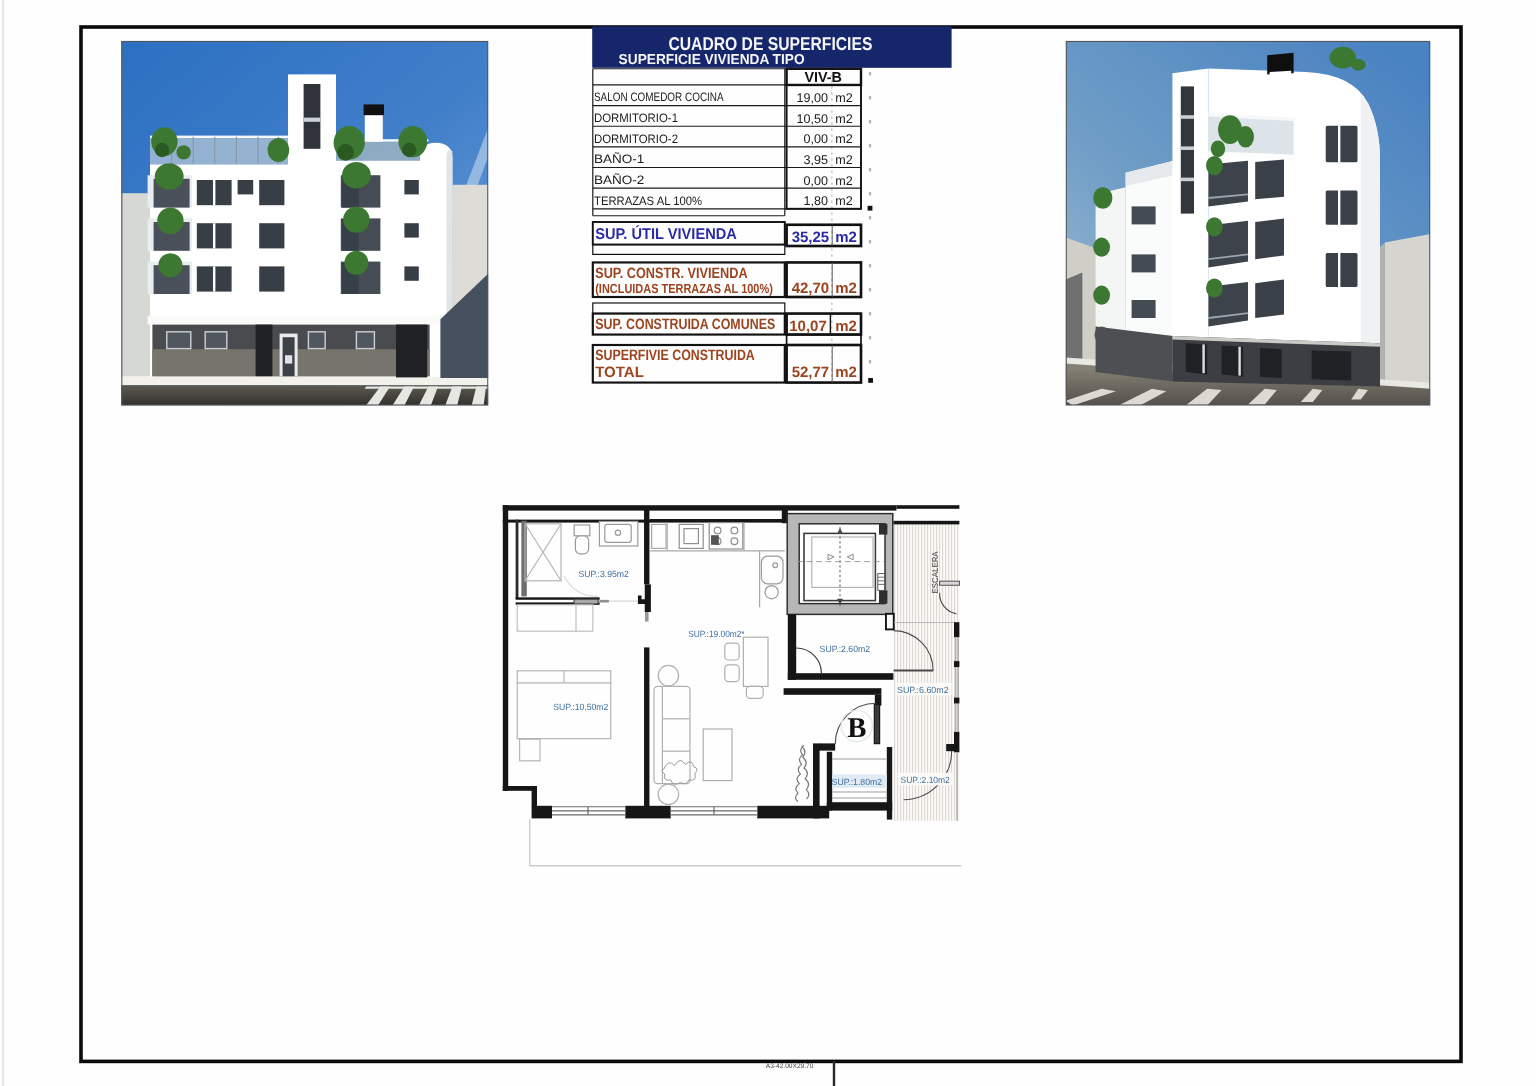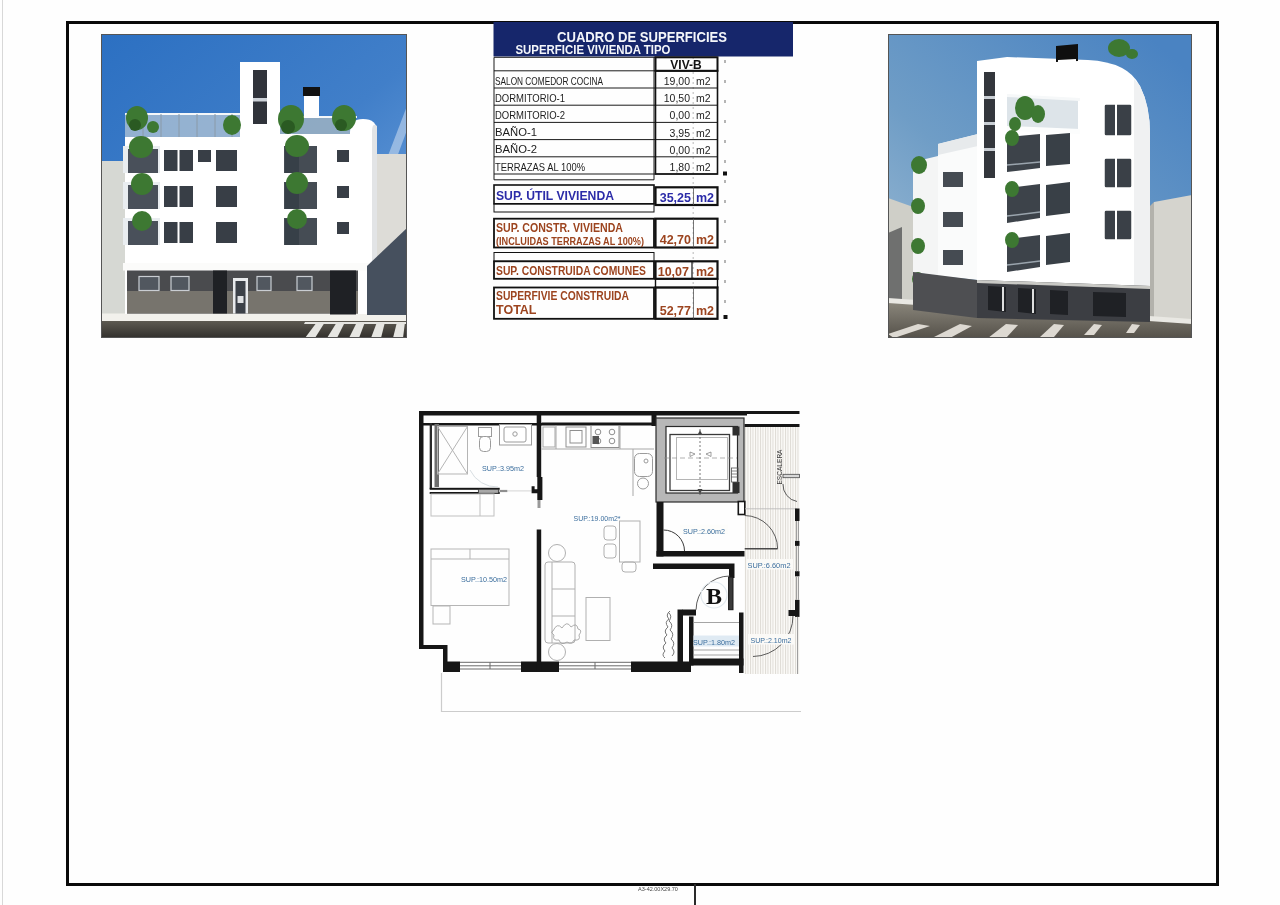--- a/index.html
+++ b/index.html
@@ -406,21 +406,21 @@
     <text x="496" y="300" font-size="12.5" font-weight="bold" fill="#9c441f" lengthAdjust="spacingAndGlyphs" textLength="133">SUPERFIVIE CONSTRUIDA</text>
     <text x="496" y="314" font-size="12.5" font-weight="bold" fill="#9c441f">TOTAL</text>
     <rect x="655.5" y="287.5" width="62" height="31.3" fill="none" stroke="#111" stroke-width="2.2"></rect>
     <line x1="693.5" y1="287.5" x2="693.5" y2="318.8" stroke="#555" stroke-width="0.8"></line>
     <text x="691" y="314.5" font-size="12.5" font-weight="bold" fill="#9c441f" text-anchor="end">52,77</text>
     <text x="696" y="314.5" font-size="12.5" font-weight="bold" fill="#9c441f">m2</text>
   </g>
 </svg>
 </div>
 
-<div class="abs" id="floorplan" style="left:410px;top:404px;">
+<div class="abs" id="floorplan" style="left:410px;top:414px;">
 <svg width="432" height="318" viewBox="410 398 432 318" xmlns="http://www.w3.org/2000/svg">
   <defs>
     <pattern id="hatchV" width="2.5" height="8" patternUnits="userSpaceOnUse">
       <rect width="2.5" height="8" fill="#fbfaf8"></rect>
       <line x1="0.5" y1="0" x2="0.5" y2="8" stroke="#dbd8d2" stroke-width="0.9"></line>
     </pattern>
   </defs>
 
   <rect x="744.5" y="421" width="55" height="247" fill="url(#hatchV)"></rect>
 

